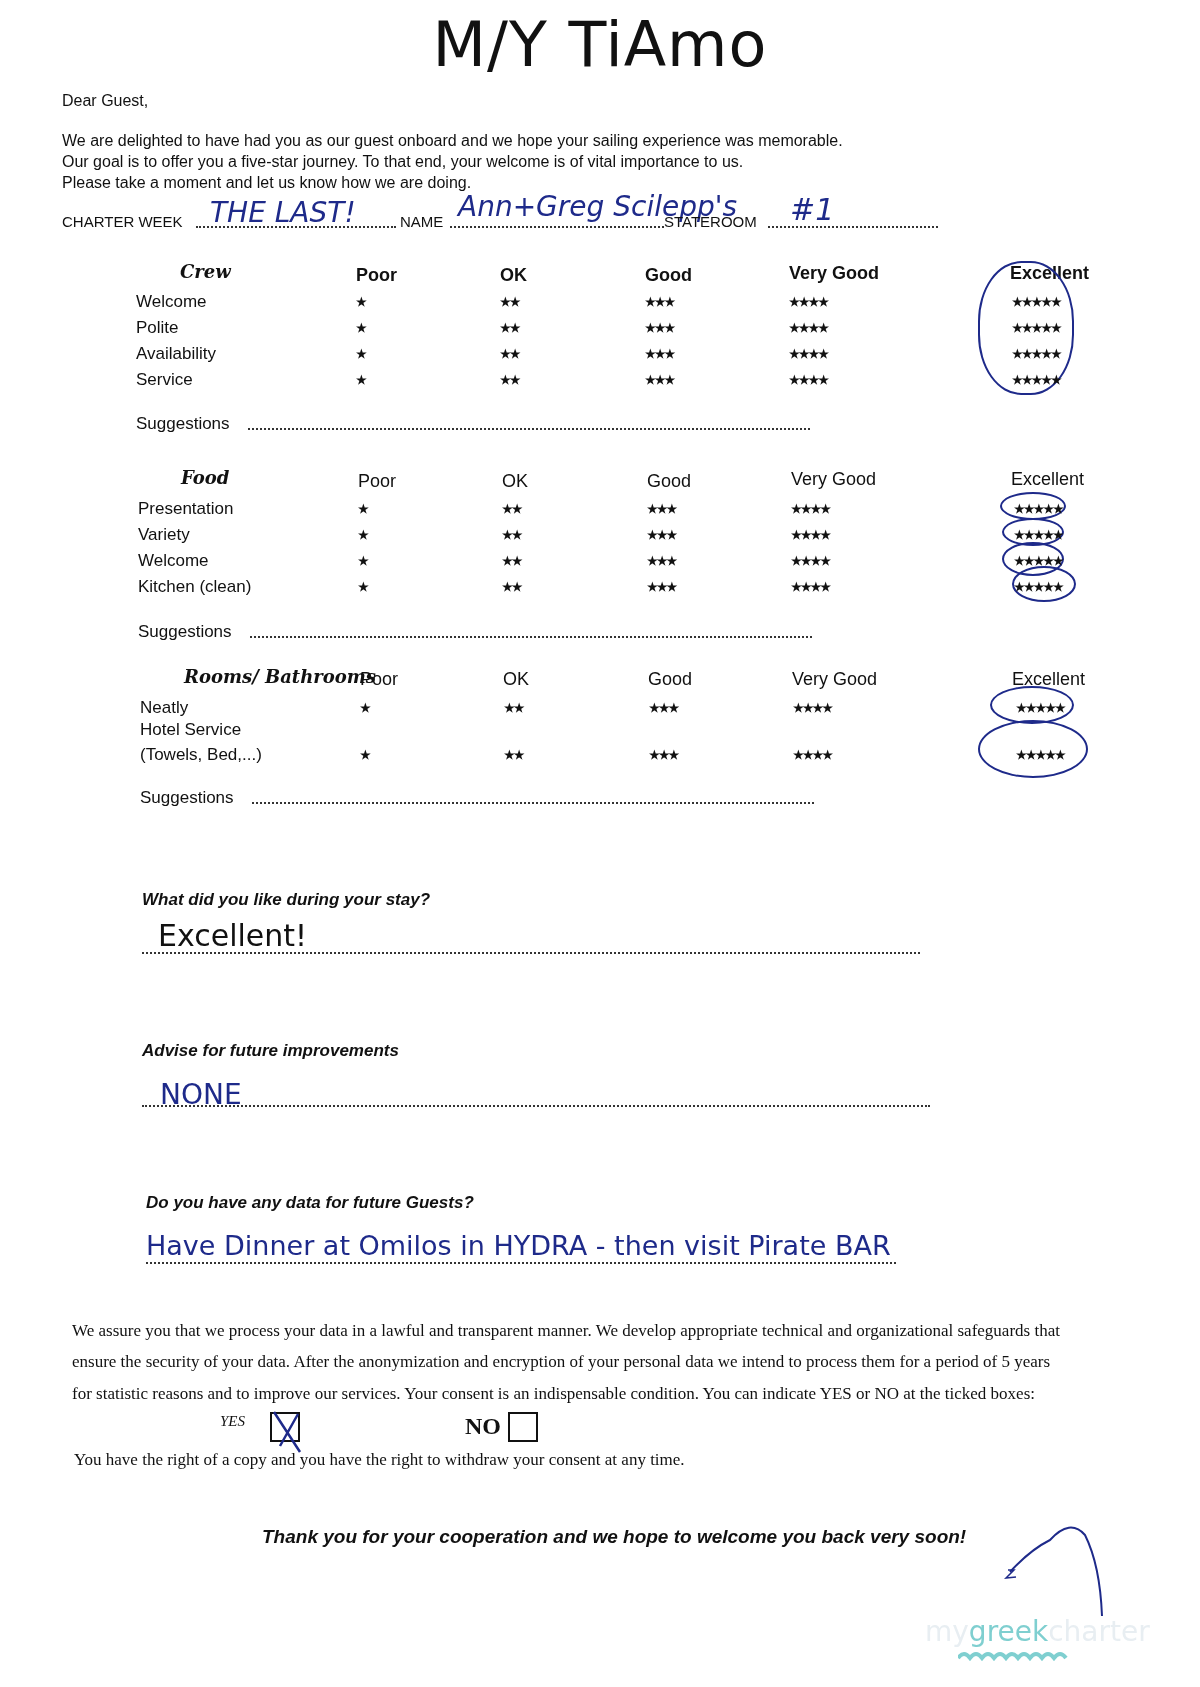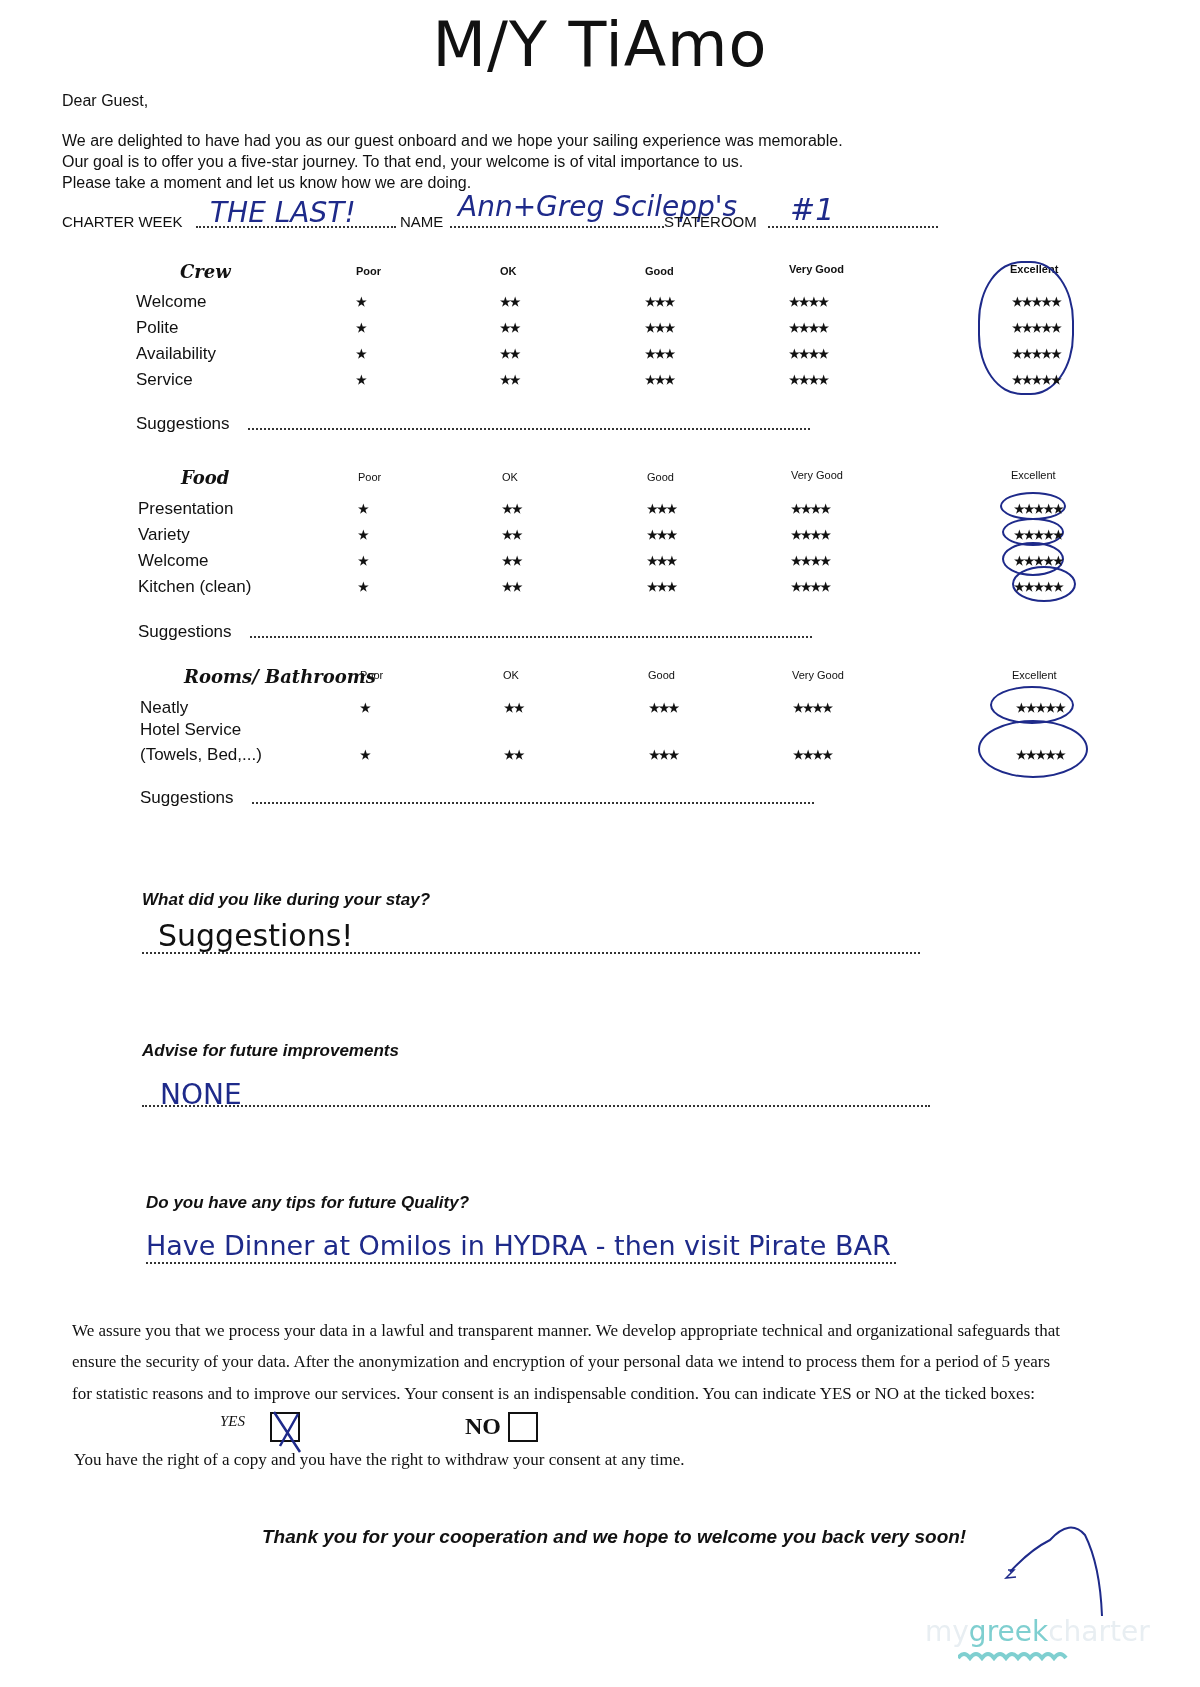--- a/index.html
+++ b/index.html
@@ -4,21 +4,21 @@
 <style>
   html, body { margin: 0; padding: 0; background: #ffffff; }
   body { width: 1200px; height: 1687px; position: relative; overflow: hidden; font-family: "Liberation Sans", sans-serif; color: #111; }
   .abs { position: absolute; }
   .title { left: 0; width: 1200px; top: 8px; text-align: center; font-size: 62px; font-family: "DejaVu Sans", sans-serif; letter-spacing: 1px; }
   .txt { font-size: 16px; line-height: 21px; }
   .hand { font-family: "DejaVu Sans", sans-serif; color: #1e2a8a; font-style: italic; }
   .hand-black { font-family: "DejaVu Sans", sans-serif; color: #111; }
   .dots { border-bottom: 2px dotted #333; }
   .sec-label { font-family: "DejaVu Serif", serif; font-weight: bold; font-style: italic; font-size: 18px; margin-left: 44px; }
-  .col-h { font-weight: bold; font-size: 11px; }
+  .col-h { font-weight: bold; font-size: 18px; }
   .row-l { font-size: 17px; }
   .stars { font-size: 12px; font-weight: bold; letter-spacing: -1px; }
   .circle { border: 2px solid #1e2a8a; border-radius: 50%; }
   .legal { font-family: "Liberation Serif", serif; font-size: 17px; line-height: 33px; left: 72px; width: 1080px; }
   .box { width: 26px; height: 26px; border: 2px solid #111; }
   .it-bold { font-style: italic; font-weight: bold; }
   .watermark { font-family: "DejaVu Sans", sans-serif; font-size: 28px; color: #e8eef2; }
   .wm-green { color: #7fcfd0; }
 </style>
 </head>
@@ -152,27 +152,27 @@
     <div class="abs stars" style="left: 1016px; top: 701px;">★★★★★</div>
     <div class="abs stars" style="left: 360px; top: 748px;">★</div>
     <div class="abs stars" style="left: 504px; top: 748px;">★★</div>
     <div class="abs stars" style="left: 649px; top: 748px;">★★★</div>
     <div class="abs stars" style="left: 793px; top: 748px;">★★★★</div>
     <div class="abs stars" style="left: 1016px; top: 748px;">★★★★★</div>
   </div>
 
 <div class="abs it-bold" style="left:142px;top:890px;font-size:17px;">What did you like during your stay?</div>
 <div class="abs dots" style="left:142px;top:952px;width:778px;"></div>
-<div class="abs hand-black" style="left:158px;top:918px;font-size:30px;">Suggestions!</div>
+<div class="abs hand-black" style="left:158px;top:918px;font-size:30px;">Excellent!</div>
 
 <div class="abs it-bold" style="left:142px;top:1041px;font-size:17px;">Advise for future improvements</div>
 <div class="abs dots" style="left:142px;top:1105px;width:788px;"></div>
 <div class="abs hand" style="left:160px;top:1078px;font-size:28px;font-style:normal;">NONE</div>
 
-<div class="abs it-bold" style="left:146px;top:1193px;font-size:17px;">Do you have any tips for future Quality?</div>
+<div class="abs it-bold" style="left:146px;top:1193px;font-size:17px;">Do you have any data for future Guests?</div>
 <div class="abs dots" style="left:146px;top:1262px;width:750px;"></div>
 <div class="abs hand" style="left:146px;top:1230px;font-size:27px;font-style:normal;">Have Dinner at Omilos in HYDRA - then visit Pirate BAR</div>
 
 <div class="abs legal" style="top:1314px;">We assure you that we process your data in a lawful and transparent manner. We develop appropriate technical and organizational safeguards that</div>
 <div class="abs legal" style="top:1345px;">ensure the security of your data. After the anonymization and encryption of your personal data we intend to process them for a period of 5 years</div>
 <div class="abs legal" style="top:1377px;">for statistic reasons and to improve our services. Your consent is an indispensable condition. You can indicate YES or NO at the ticked boxes:</div>
 
 <div class="abs" style="left:220px;top:1413px;font-family:'Liberation Serif',serif;font-style:italic;font-weight:normal;font-size:15px;">YES</div>
 <div class="abs box" style="left:270px;top:1412px;">
   <svg width="40" height="48" style="position:absolute;left:-2px;top:-6px;overflow:visible;">

